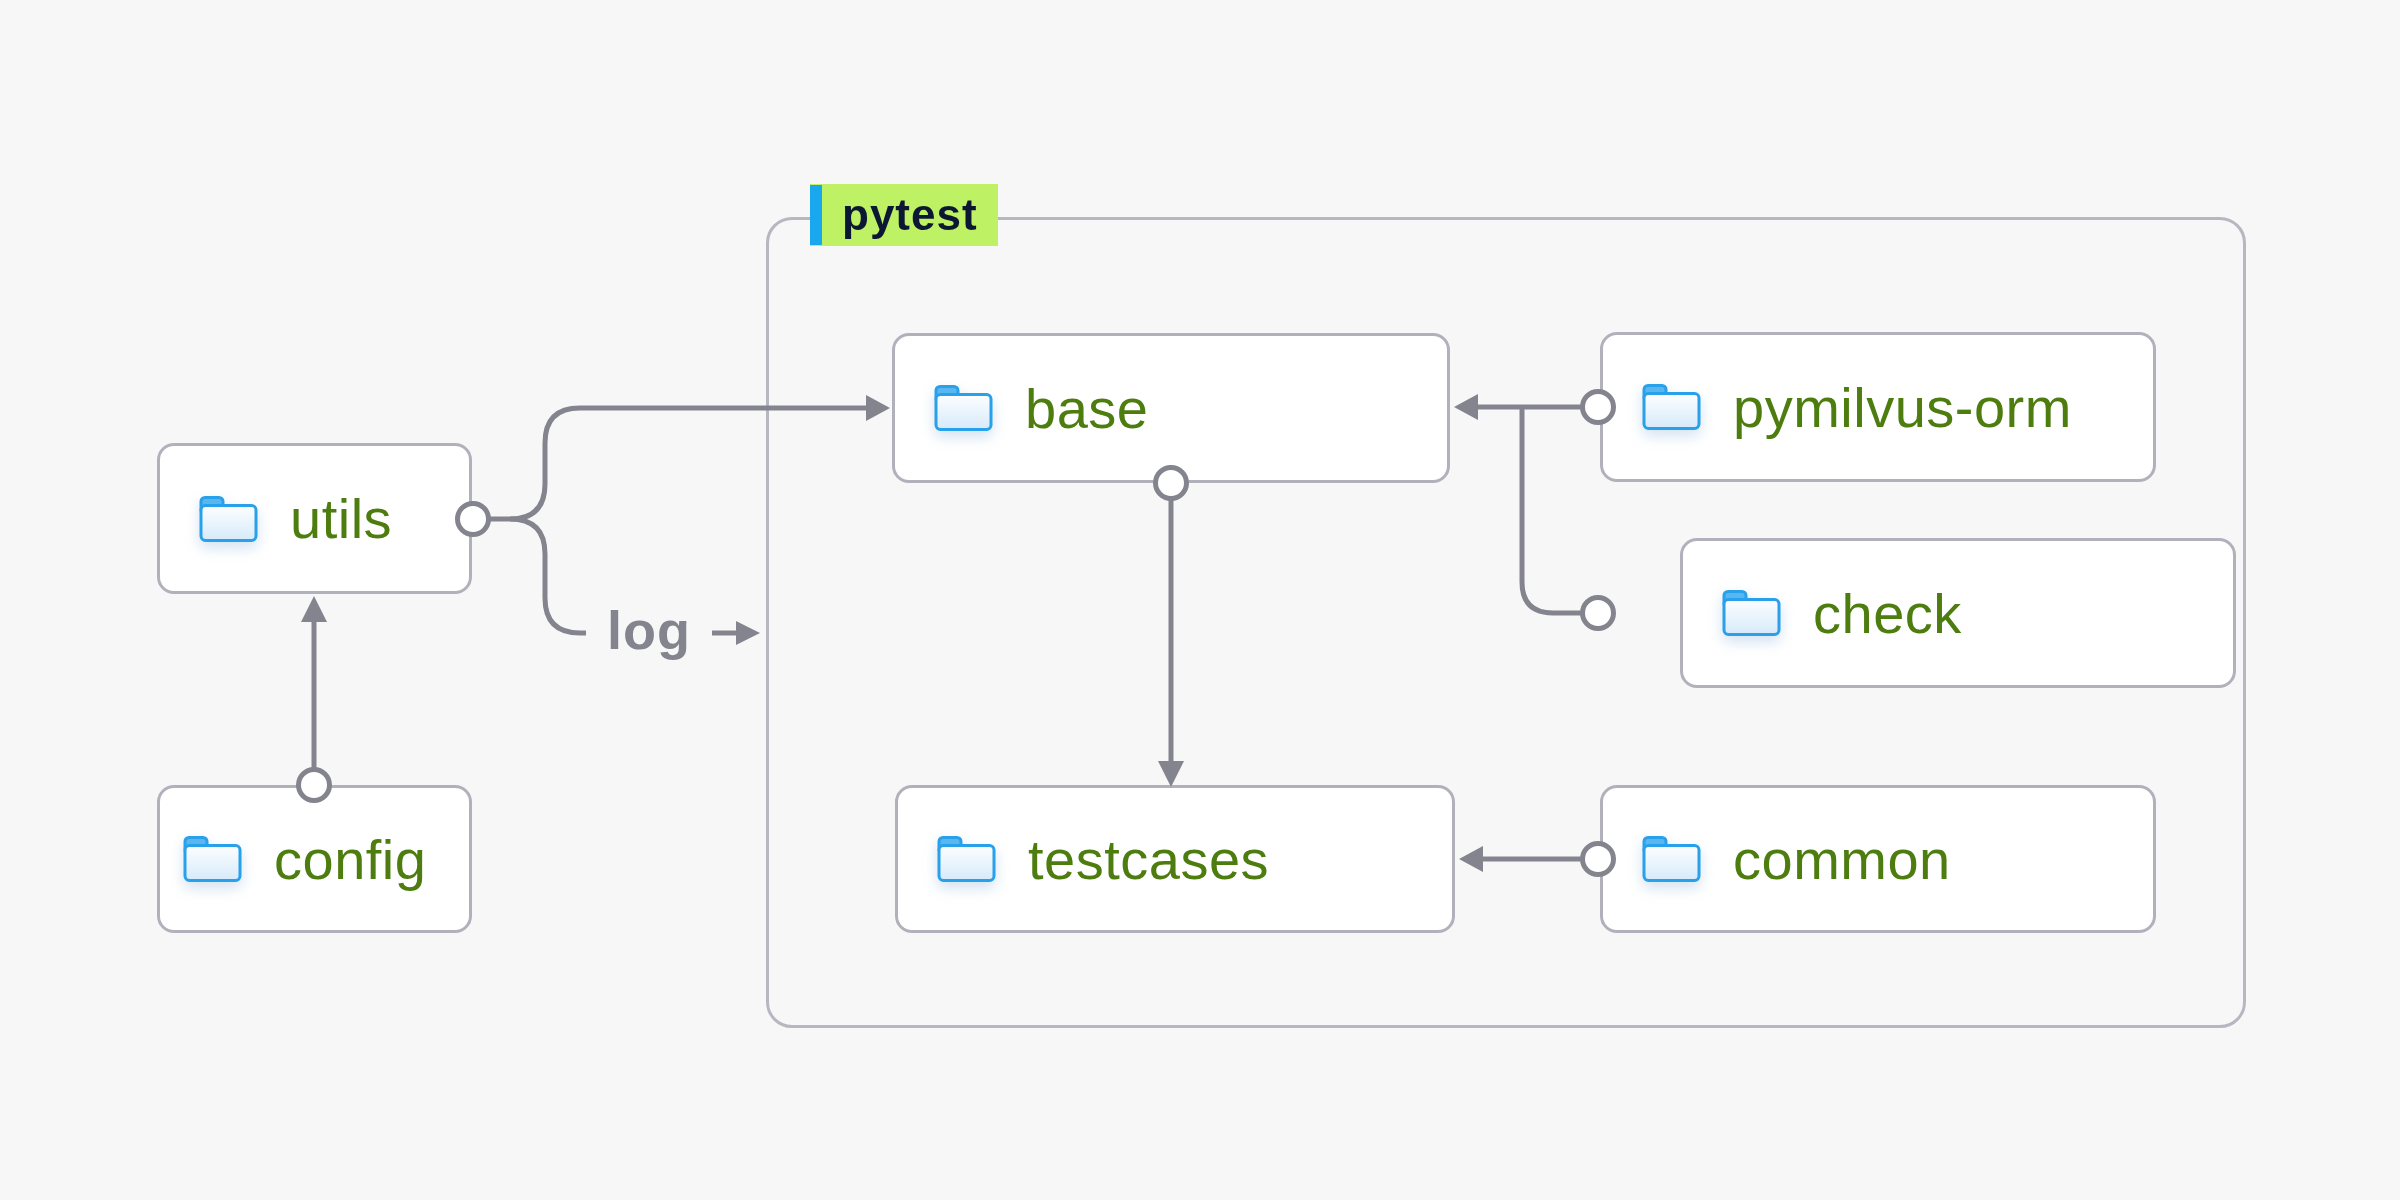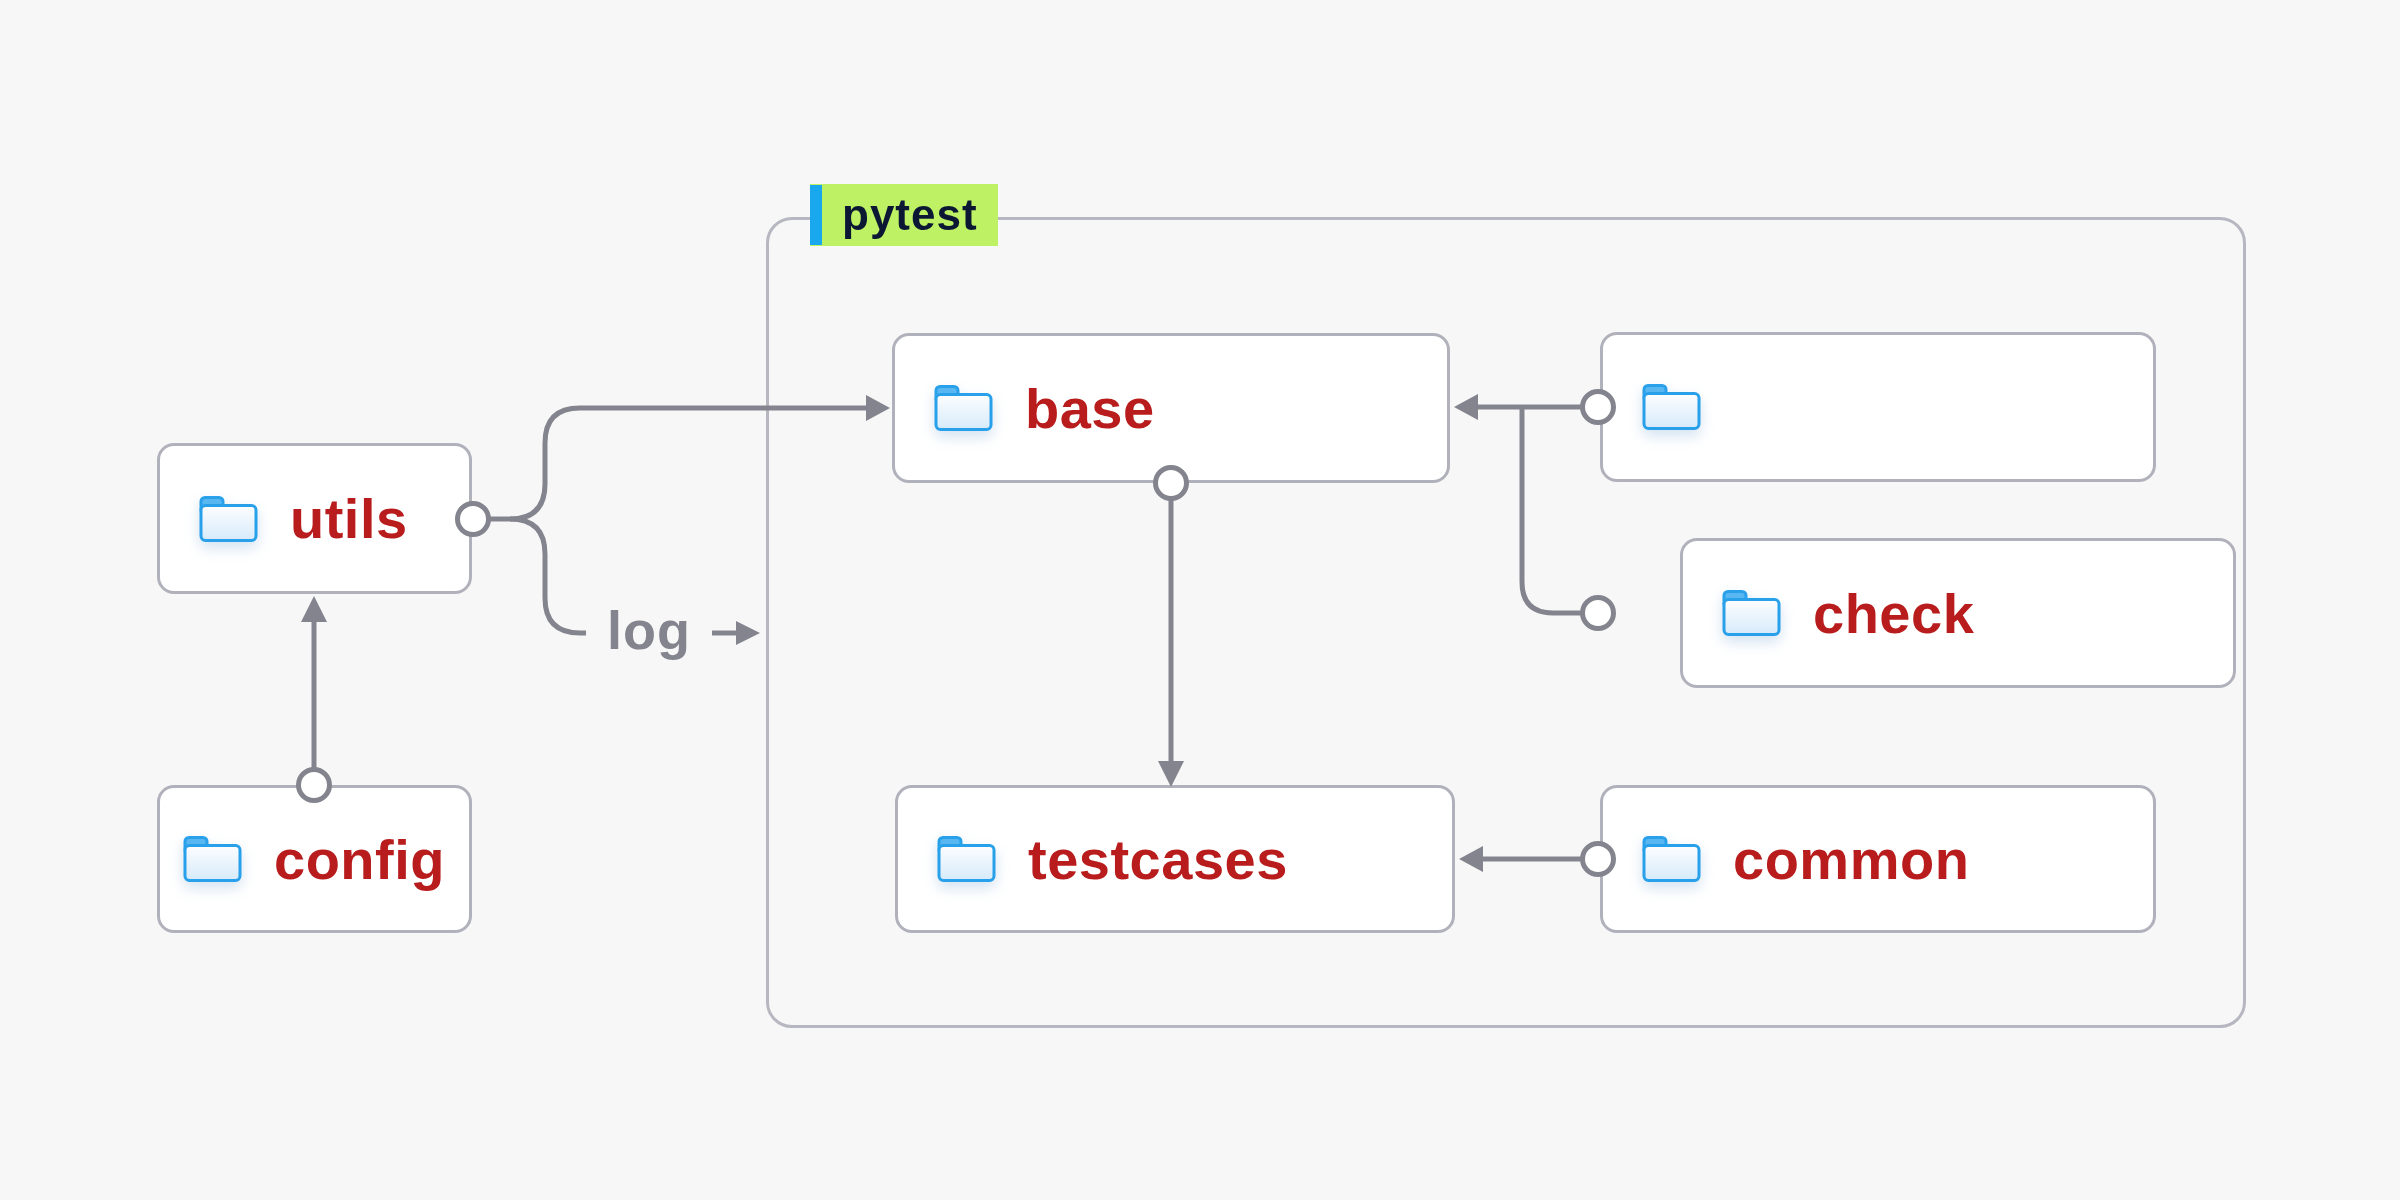--- a/index.html
+++ b/index.html
@@ -21,21 +21,21 @@
   }
   .accent-bar{width:12px;height:60px;background:#19a7ee;margin-right:20px;}
   .group-label-text{font-size:44px;font-weight:700;color:#0c1733;letter-spacing:1px;}
   
   .node{
     position:absolute;background:#ffffff;
     border:3px solid #b1b1bc;border-radius:17px;
     display:flex;align-items:center;padding-left:36px;gap:30px;
     box-sizing:border-box;z-index:2;
   }
-  .node-label{font-size:56px;font-weight:700;color:#b91c1c;letter-spacing:0.5px;}
+  .node-label{font-size:56px;font-weight:400;color:#4d7c0f;letter-spacing:0.5px;}
   .folder-svg{width:64px;height:52px;flex:0 0 auto;filter:drop-shadow(0 6px 7px rgba(110,160,210,0.30));}
   
   svg.connectors{position:absolute;left:0;top:0;z-index:5;pointer-events:none;}
   .edge-line{stroke:#84848e;stroke-width:5;fill:none;}
   .edge-head{fill:#84848e;stroke:none;}
   .edge-port{fill:#ffffff;stroke:#84848e;stroke-width:5;}
   .edge-label{
     position:absolute;left:649px;top:633px;transform:translate(-50%,-55%);
     font-size:54px;font-weight:700;color:#84848e;z-index:6;letter-spacing:1px;
   }
@@ -81,20 +81,21 @@
   <svg class="folder-svg">
       <use href="#folder"></use>
     </svg>
   <span class="node-label">base</span>
 </div>
 
 <div class="node" style="left:1600px;top:332px;width:556px;height:150px;">
   <svg class="folder-svg">
       <use href="#folder"></use>
     </svg>
+  <span class="node-label">pymilvus-orm</span>
 </div>
 
 <div class="node" style="left:1680px;top:538px;width:556px;height:150px;">
   <svg class="folder-svg">
       <use href="#folder"></use>
     </svg>
   <span class="node-label">check</span>
 </div>
 
 <div class="node" style="left:895px;top:785px;width:560px;height:148px;">

